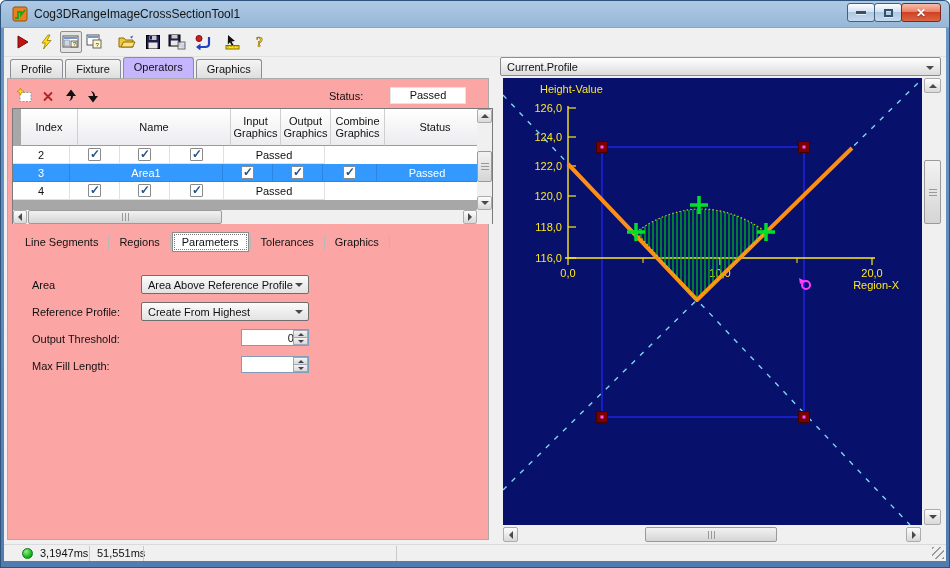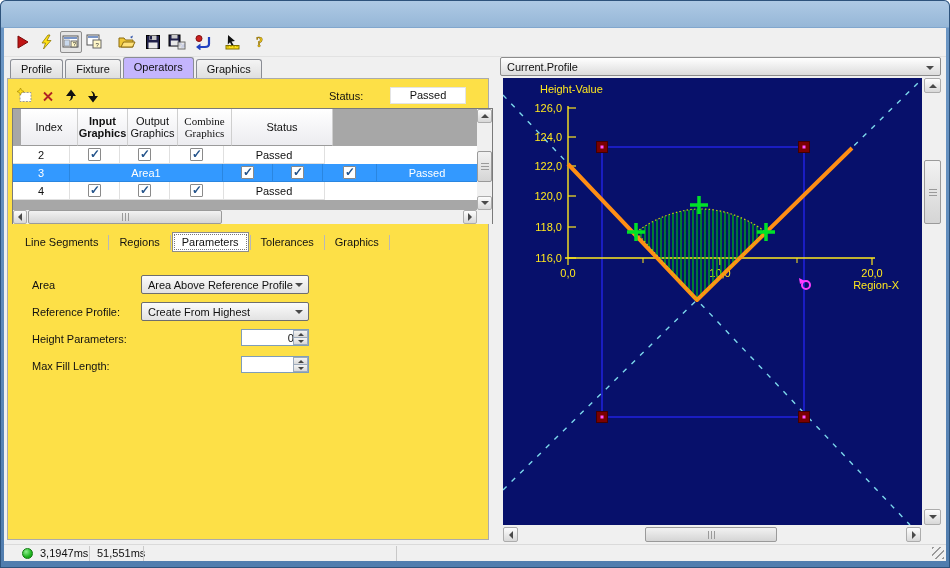--- a/index.html
+++ b/index.html
@@ -23,21 +23,21 @@
   .client{position:absolute;left:4px;top:28px;width:942px;height:533px;background:#F0F0F0;}
   .toolbar{position:absolute;left:0;top:0;width:942px;height:29px;background:#F0F0F0;border-bottom:1px solid #E2E2E2;}
   .tbtn{position:absolute;top:3px;width:22px;height:22px;display:flex;align-items:center;justify-content:center;}
   .tbtn.pressed{border:1px solid #8E8E8E;border-radius:2px;background:#E4E4E4;}
   
   .tabs1{position:absolute;left:6px;top:29px;height:21px;display:flex;align-items:flex-end;z-index:3;}
   .tab1{height:19px;padding:3px 10px 0 10px;margin-right:2px;border:1px solid #8A8D94;border-bottom:none;border-radius:3px 3px 0 0;
     background:linear-gradient(180deg,#F4F4F4,#DFDFDF);color:#111;}
   .tab1.active{height:21px;background:#c4b5fd;position:relative;z-index:4;}
   
-  .lbox{position:absolute;left:3px;top:50px;width:482px;height:462px;background:#fde047;border:1px solid #ABABAB;z-index:2;}
+  .lbox{position:absolute;left:3px;top:50px;width:482px;height:462px;background:#fca5a5;border:1px solid #ABABAB;z-index:2;}
   .minitb .mbtn{position:absolute;top:8px;width:18px;height:18px;display:flex;align-items:center;justify-content:center;}
   .statuslbl{position:absolute;left:321px;top:11px;}
   .passedbox{position:absolute;left:382px;top:8px;width:76px;height:17px;background:#fff;border:1px solid #E4E4E4;text-align:center;line-height:15px;}
   
   .grid{position:absolute;left:4px;top:29px;width:481px;height:116px;border:1px solid #7A7A7A;background:#A7A7A7;}
   .ghead{position:absolute;left:8px;top:0;height:37px;display:flex;}
   .ghcell{border-right:1px solid #CFCFCF;border-bottom:1px solid #9B9B9B;background:linear-gradient(180deg,#FFFFFF,#ECECF0);
     display:flex;align-items:center;justify-content:center;text-align:center;line-height:12px;}
   .grows{position:absolute;left:0;top:37px;}
   .gridrow{display:flex;height:18px;background:#fff;}
@@ -85,20 +85,38 @@
   .stime{position:absolute;top:2px;}
   .sdiv{position:absolute;top:1px;width:1px;height:15px;background:#C8C8C8;}
   .sgrip{position:absolute;right:2px;bottom:2px;width:12px;height:12px;
     background:repeating-linear-gradient(135deg,#999 0 2px,transparent 2px 5px);}
 </style>
 </head>
 <body>
 
 <div class="window">
 
+  <div class="titlebar">
+    <svg class="appicon" viewBox="0 0 16 16">
+      <rect x="1" y="1" width="14" height="14" rx="2" fill="#E8821E" stroke="#9A500A"></rect>
+      <polyline points="3,12 6,12 6,6 9,6 9,9 13,4" fill="none" stroke="#1FA01F" stroke-width="1.8"></polyline>
+    </svg>
+    <span class="apptitle">Cog3DRangeImageCrossSectionTool1</span>
+    <div class="capbtns">
+      <div class="capbtn">
+          <div class="glyph-min"></div>
+        </div>
+      <div class="capbtn">
+          <div class="glyph-max"></div>
+        </div>
+      <div class="capbtn close">
+          <span class="glyph-close">✕</span>
+        </div>
+    </div>
+  </div>
 
   <div class="client">
 
     <div class="toolbar">
       <div class="tbtn" style="left:8px">
         <svg width="16" height="16">
             <polygon points="3,2 13,8 3,14" fill="#C01414" stroke="#7A0A0A"></polygon>
           </svg>
       </div>
       <div class="tbtn" style="left:32px">
@@ -198,23 +216,24 @@
             <path d="M8,14.5 L13,8 H10 Q10,4 6,3 Q8.2,5.5 8,8 H3 Z" fill="#111"></path>
           </svg>
         </div>
         <span class="statuslbl">Status:</span>
         <div class="passedbox">Passed</div>
       </div>
 
       <div class="grid" id="opgrid">
         <div class="ghead" id="ghead">
             <div class="ghcell" style="width: 57px;">Index</div>
-            <div class="ghcell" style="width: 50px; font-weight: bold;">Input Graphics</div>
+            <div class="ghcell" style="width: 153px;">Name</div>
+            <div class="ghcell" style="width: 50px;">Input Graphics</div>
             <div class="ghcell" style="width: 50px;">Output Graphics</div>
-            <div class="ghcell" style="width: 54px; font-family: Liberation Serif, serif;">Combine Graphics</div>
+            <div class="ghcell" style="width: 54px;">Combine Graphics</div>
             <div class="ghcell" style="width: 101px;">Status</div>
           </div>
         <div class="grows" id="grows">
             <div class="gridrow">
               <div class="gcell" style="width: 57px;">2</div>
               <div class="gcell" style="width: 50px;">
                 <div class="chk"></div>
               </div>
               <div class="gcell" style="width: 50px;">
                 <div class="chk"></div>
@@ -297,21 +316,21 @@
         <span class="flabel" style="top:200px">Area</span>
         <div class="combo" style="left:133px;top:196px;width:168px">
           <span>Area Above Reference Profile</span>
           <div class="arr tri-dn"></div>
         </div>
         <span class="flabel" style="top:227px">Reference Profile:</span>
         <div class="combo" style="left:133px;top:223px;width:168px">
           <span>Create From Highest</span>
           <div class="arr tri-dn"></div>
         </div>
-        <span class="flabel" style="top:254px">Height Parameters:</span>
+        <span class="flabel" style="top:254px">Output Threshold:</span>
         <div class="spin" style="left:233px;top:250px">
           <span class="val">0,1</span>
           <div class="spinbtns">
             <div class="spb" style="top:0">
                 <div class="t-up"></div>
               </div>
             <div class="spb" style="top:7px">
                 <div class="t-dn"></div>
               </div>
           </div>

